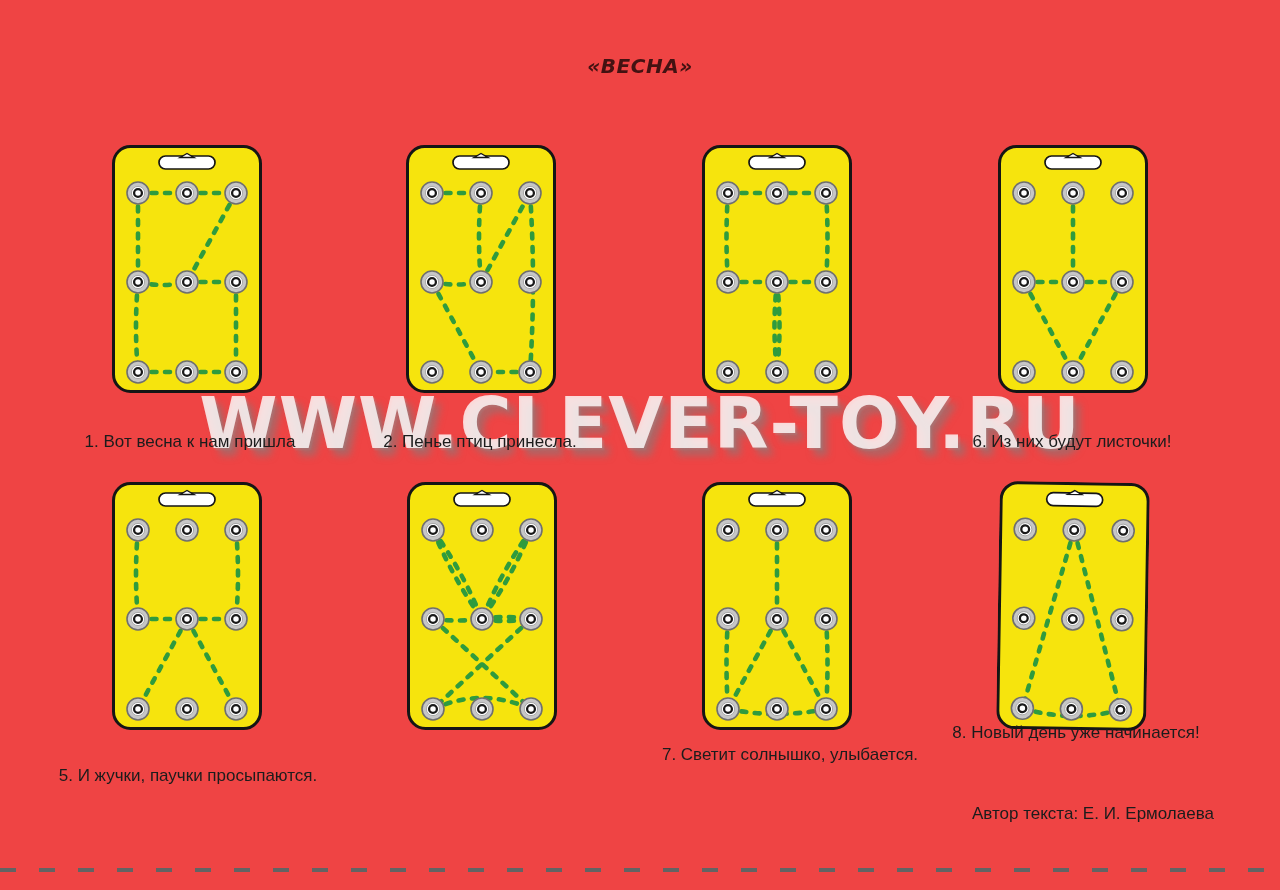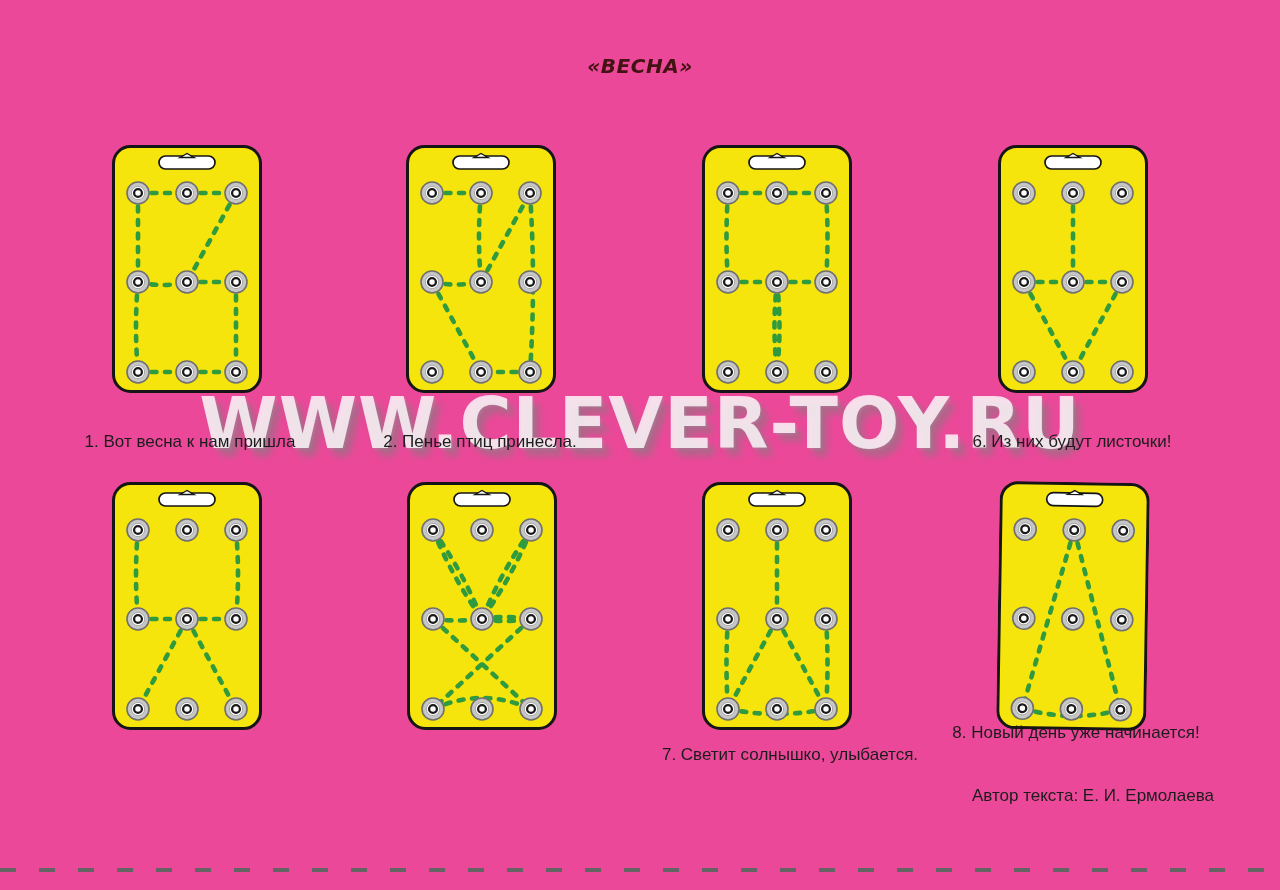--- a/index.html
+++ b/index.html
@@ -1,30 +1,30 @@
 <!DOCTYPE html>
 <html><head>
 <meta charset="utf-8">
 <style>
   html,body{margin:0;padding:0;background:#ffffff;}
-  .page{position:relative;width:1280px;height:890px;background:#ec4899;overflow:hidden;
+  .page{position:relative;width:1280px;height:890px;background:#ef4444;overflow:hidden;
         font-family:"Liberation Sans",sans-serif;}
   .title{position:absolute;top:54px;left:0;right:0;text-align:center;
          font-family:"DejaVu Sans",sans-serif;font-weight:bold;font-style:italic;
          font-size:20px;letter-spacing:0.5px;color:#431212;z-index:40;}
   .card{position:absolute;width:150px;height:248px;z-index:10;}
   .card svg{display:block;}
   .caption{position:absolute;width:360px;margin-left:-180px;text-align:center;
            font-size:17px;color:#1c1c1c;white-space:nowrap;z-index:40;margin-top:17px;}
   .watermark{position:absolute;top:382px;left:50%;transform:translateX(-50%);
              font-family:"DejaVu Sans",sans-serif;font-weight:bold;font-size:71px;
              letter-spacing:1px;white-space:nowrap;z-index:30;
              color:rgba(255,255,255,0.80);
              text-shadow:7px 8px 7px rgba(125,125,125,0.55),2px 2px 2px rgba(165,165,165,0.35);}
-  .author{position:absolute;top:786px;right:66px;font-size:17px;color:#1c1c1c;z-index:40;margin-left:32px;}
+  .author{position:absolute;top:804px;right:66px;font-size:17px;color:#1c1c1c;z-index:40;margin-left:32px;}
   .cutline{position:absolute;top:868px;left:0;width:1280px;height:4px;z-index:40;
            background:repeating-linear-gradient(90deg,#636363 0 16px,transparent 16px 39px);}
 </style>
 </head>
 <body>
 
 <div class="page">
   <div class="title">«ВЕСНА»</div>
 
   <div class="card" style="left: 112px; top: 145px;">
@@ -543,19 +543,20 @@
               <circle cx="124" cy="227" r="6.6" fill="#ffffff" stroke="#9a9a9a" stroke-width="0.8"></circle>
               <circle cx="124" cy="227" r="3.9" fill="#ffffff" stroke="#1a1a1a" stroke-width="2.3"></circle>
             </g>
         </g>
       </svg>
     </div>
 
   <div class="caption" style="left: 190px; top: 415px;">1. Вот весна к нам пришла</div>
   <div class="caption" style="left: 480px; top: 415px;">2. Пенье птиц принесла.</div>
   <div class="caption" style="left: 1072px; top: 415px;">6. Из них будут листочки!</div>
+  <div class="caption" style="left: 188px; top: 749px;">5. И жучки, паучки просыпаются.</div>
   <div class="caption" style="left: 790px; top: 728px;">7. Светит солнышко, улыбается.</div>
   <div class="caption" style="left: 1076px; top: 706px;">8. Новый день уже начинается!</div>
 
   <div class="watermark">WWW.CLEVER-TOY.RU</div>
   <div class="author">Автор текста: Е. И. Ермолаева</div>
   <div class="cutline"></div>
 </div>
 
 </body></html>

